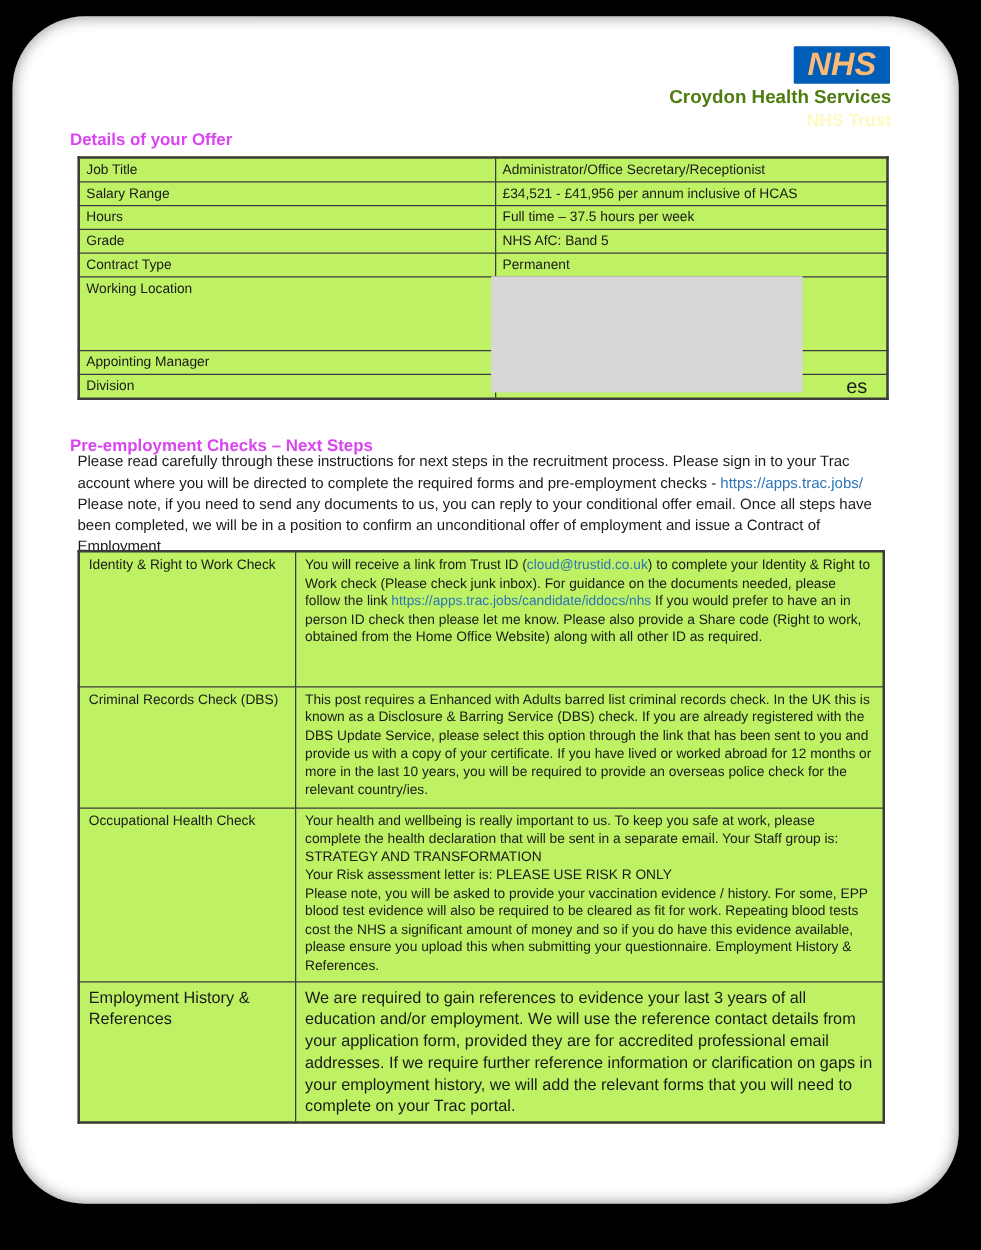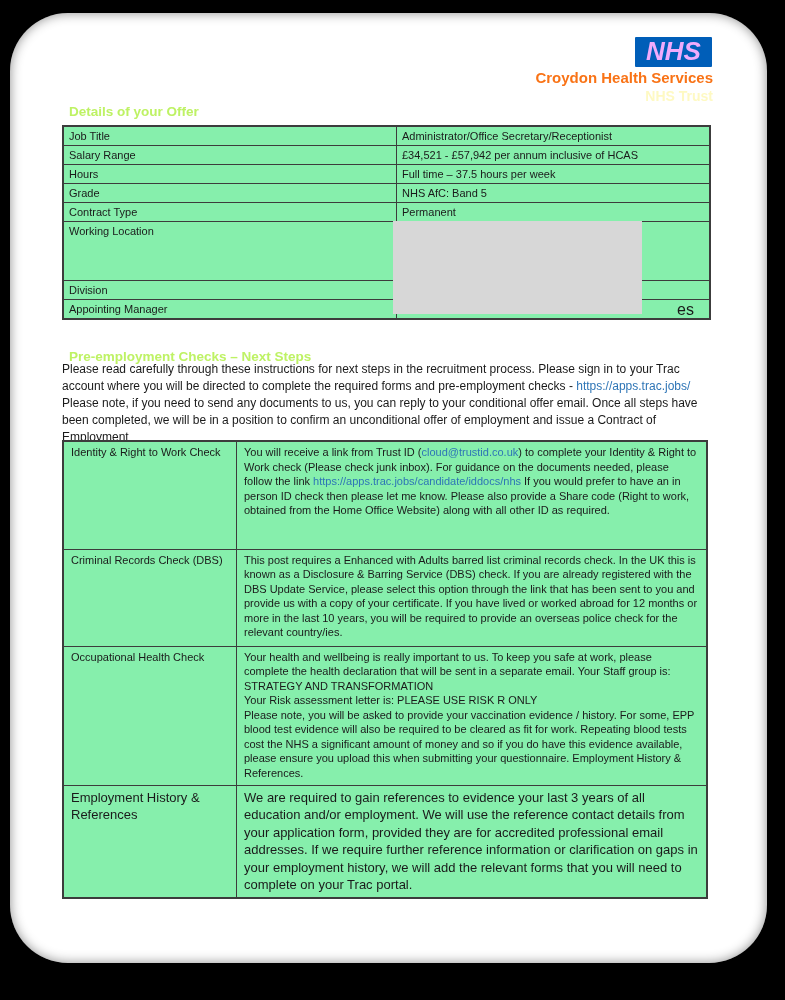--- a/index.html
+++ b/index.html
@@ -4,32 +4,32 @@
 <style>
   html,body{margin:0;padding:0;background:#000;}
   .stage{position:relative;width:785px;height:1000px;background:#000;overflow:hidden;
          font-family:"Liberation Sans",sans-serif;color:#1a1a1a;}
   .page{position:absolute;left:10px;top:13px;width:757px;height:950px;background:#fff;
         border-radius:58px;box-shadow:inset 0 0 12px rgba(0,0,0,0.45);}
   .content{position:absolute;inset:0;}
   .abs{position:absolute;}
 
   
-  .nhs-logo{left:635px;top:37px;width:77px;height:30px;background:#005EB8;color:#f0abfc;
+  .nhs-logo{left:635px;top:37px;width:77px;height:30px;background:#005EB8;color:#fdba74;
             font-weight:bold;font-style:italic;font-size:26px;line-height:29px;text-align:center;
             letter-spacing:0px;border-radius:1px;}
-  .org-name{right:72px;top:69px;font-size:15px;font-weight:700;color:#f97316;text-align:right;}
+  .org-name{right:72px;top:69px;font-size:15px;font-weight:700;color:#4d7c0f;text-align:right;}
   .trust-name{right:72px;top:88px;font-size:14px;font-weight:700;color:#fef9c3;text-align:right;}
 
   
-  .sec-title{left:69px;font-size:13.5px;font-weight:700;color:#bef264;}
+  .sec-title{left:56px;font-size:13.5px;font-weight:700;color:#d946ef;}
 
   
   table{border-collapse:collapse;table-layout:fixed;}
-  .tbl{position:absolute;left:62px;background:#86efac;}
+  .tbl{position:absolute;left:62px;background:#bef264;}
   .tbl td{border:1px solid #3c3c3c;vertical-align:top;font-size:11px;line-height:14px;
           padding:2px 5px;color:#1a1a1a;overflow:hidden;}
   .tbl{border:2px solid #3c3c3c;}
   #offer-table{top:125px;width:649px;}
   #offer-table td.lbl{width:322px;}
   #checks-table{top:440px;width:646px;}
   #checks-table td{line-height:14.5px;padding:3px 7px;}
   #checks-table td.lbl{width:158px;}
   #checks-table tr.large td{font-size:13px;line-height:17.5px;margin-top:13px;}
   #checks-table .para{margin:0;}
@@ -57,44 +57,44 @@
     <div class="abs sec-title" style="top:104px;">Details of your Offer</div>
 
     <table class="tbl abs" id="offer-table">
       <tbody>
           <tr style="height:19px;">
         <td class="lbl">Job Title</td>
         <td>Administrator/Office Secretary/Receptionist</td>
       </tr>
       <tr style="height:18px;">
         <td class="lbl">Salary Range</td>
-        <td>£34,521 - £57,942 per annum inclusive of HCAS</td>
+        <td>£34,521 - £41,956 per annum inclusive of HCAS</td>
       </tr>
       <tr style="height:18px;">
         <td class="lbl">Hours</td>
         <td>Full time – 37.5 hours per week</td>
       </tr>
       <tr style="height:18px;">
         <td class="lbl">Grade</td>
         <td>NHS AfC: Band 5</td>
       </tr>
       <tr style="height:19px;margin-left:25px;">
         <td class="lbl">Contract Type</td>
         <td>Permanent</td>
       </tr>
       <tr style="height:59px;">
         <td class="lbl">Working Location</td>
         <td></td>
       </tr>
+      <tr style="height:19px;">
+        <td class="lbl">Appointing Manager</td>
+        <td></td>
+      </tr>
       <tr style="height:18px;">
         <td class="lbl">Division</td>
-        <td></td>
-      </tr>
-      <tr style="height:19px;">
-        <td class="lbl">Appointing Manager</td>
         <td></td>
       </tr>
     </tbody>
       </table>
 
     <div class="abs redaction"></div>
     <span class="abs redaction-suffix">es</span>
 
     <div class="abs sec-title" style="top:349px;">Pre-employment Checks – Next Steps</div>
 

